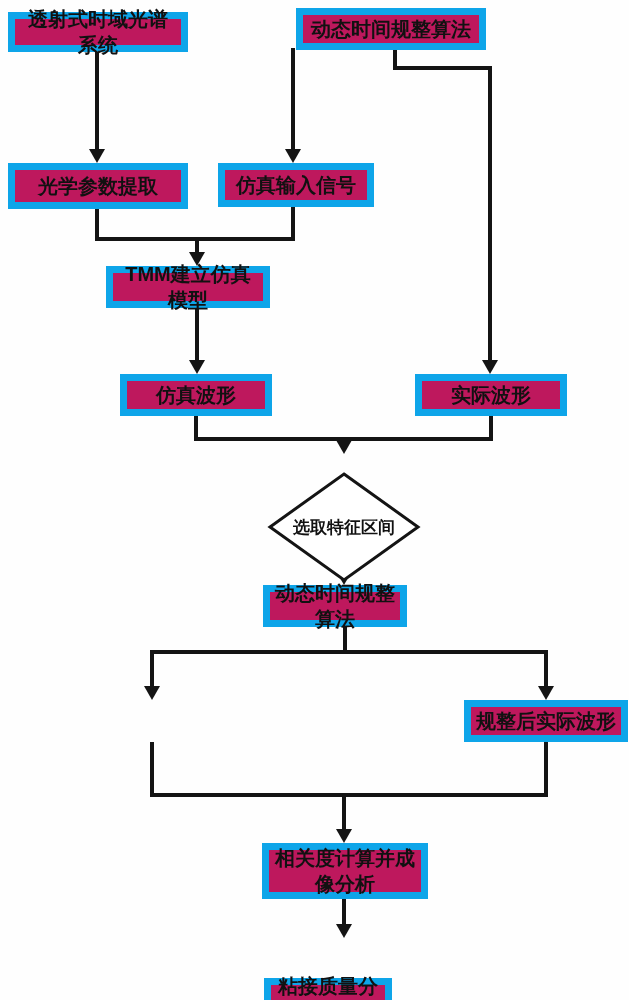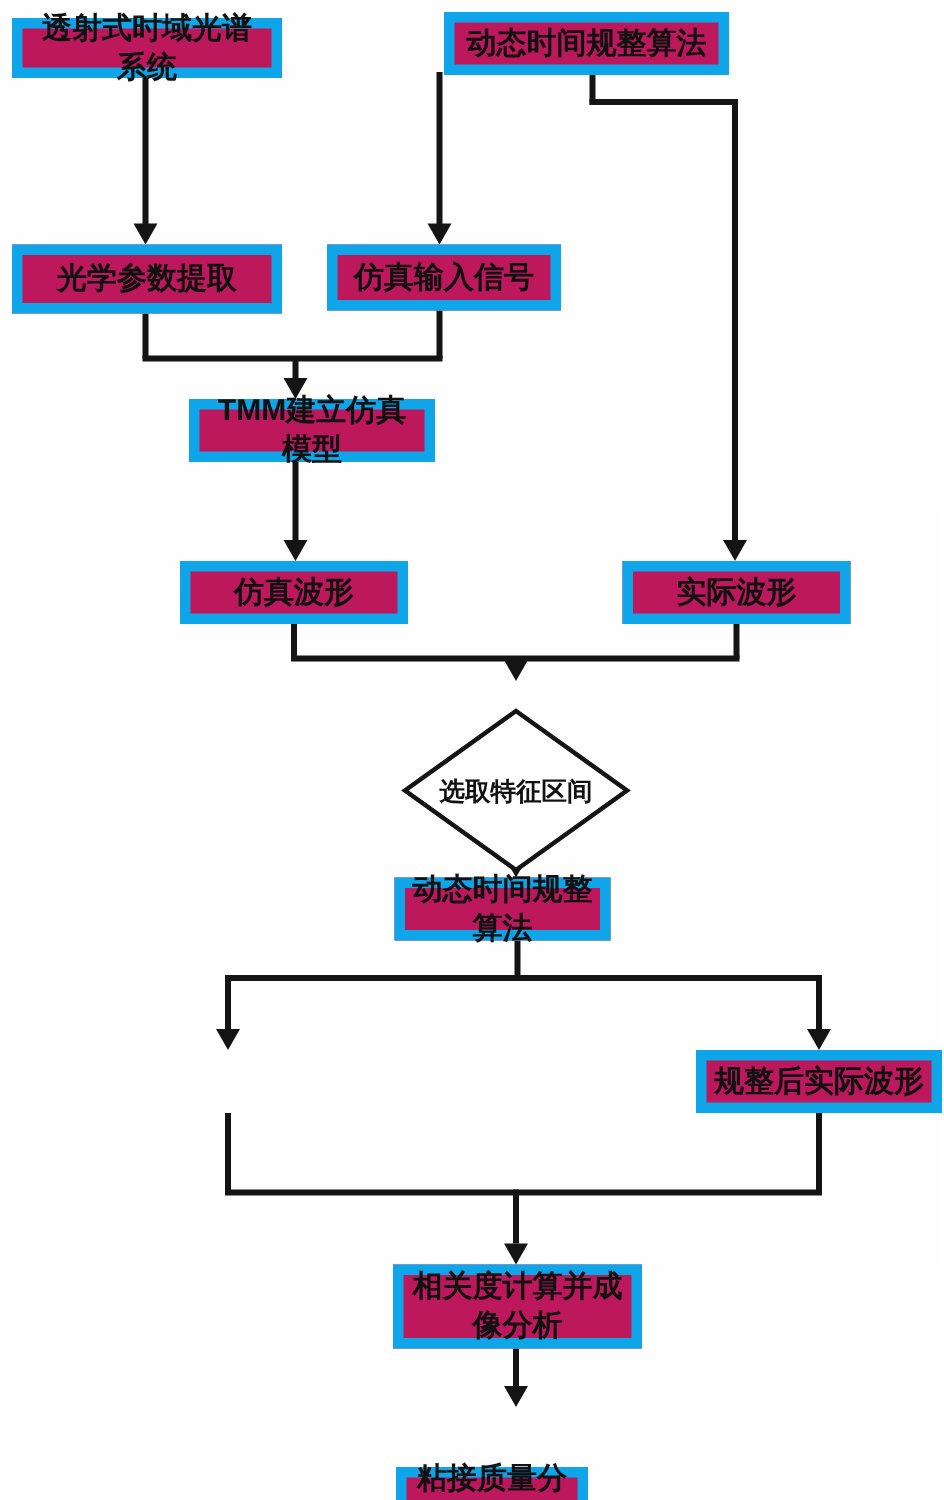--- a/index.html
+++ b/index.html
@@ -86,21 +86,21 @@
   <div class="arrow-down" style="left:336px;top:924px;"></div>
 
   <div class="node" style="left:8px;top:12px;width:180px;height:40px;">透射式时域光谱系统</div>
 
   <div class="node" style="left:296px;top:8px;width:190px;height:42px;">动态时间规整算法</div>
 
   <div class="node" style="left:8px;top:163px;width:180px;height:46px;">光学参数提取</div>
 
   <div class="node" style="left:218px;top:163px;width:156px;height:44px;">仿真输入信号</div>
 
-  <div class="node" style="left:126px;top:266px;width:164px;height:42px;">TMM建立仿真模型</div>
+  <div class="node" style="left:106px;top:266px;width:164px;height:42px;">TMM建立仿真模型</div>
 
   <div class="node" style="left:415px;top:374px;width:152px;height:42px;">实际波形</div>
 
   <div class="node" style="left:120px;top:374px;width:152px;height:42px;">仿真波形</div>
 
   <div class="diamond-wrap" style="left:267px;top:472px;width:154px;height:110px;">
     <svg width="154" height="110" viewBox="0 0 154 110">
       <polygon points="77,2 151,55 77,108 3,55" fill="#ffffff" stroke="#141414" stroke-width="3"></polygon>
     </svg>
     <div class="diamond-label">选取特征区间</div>

